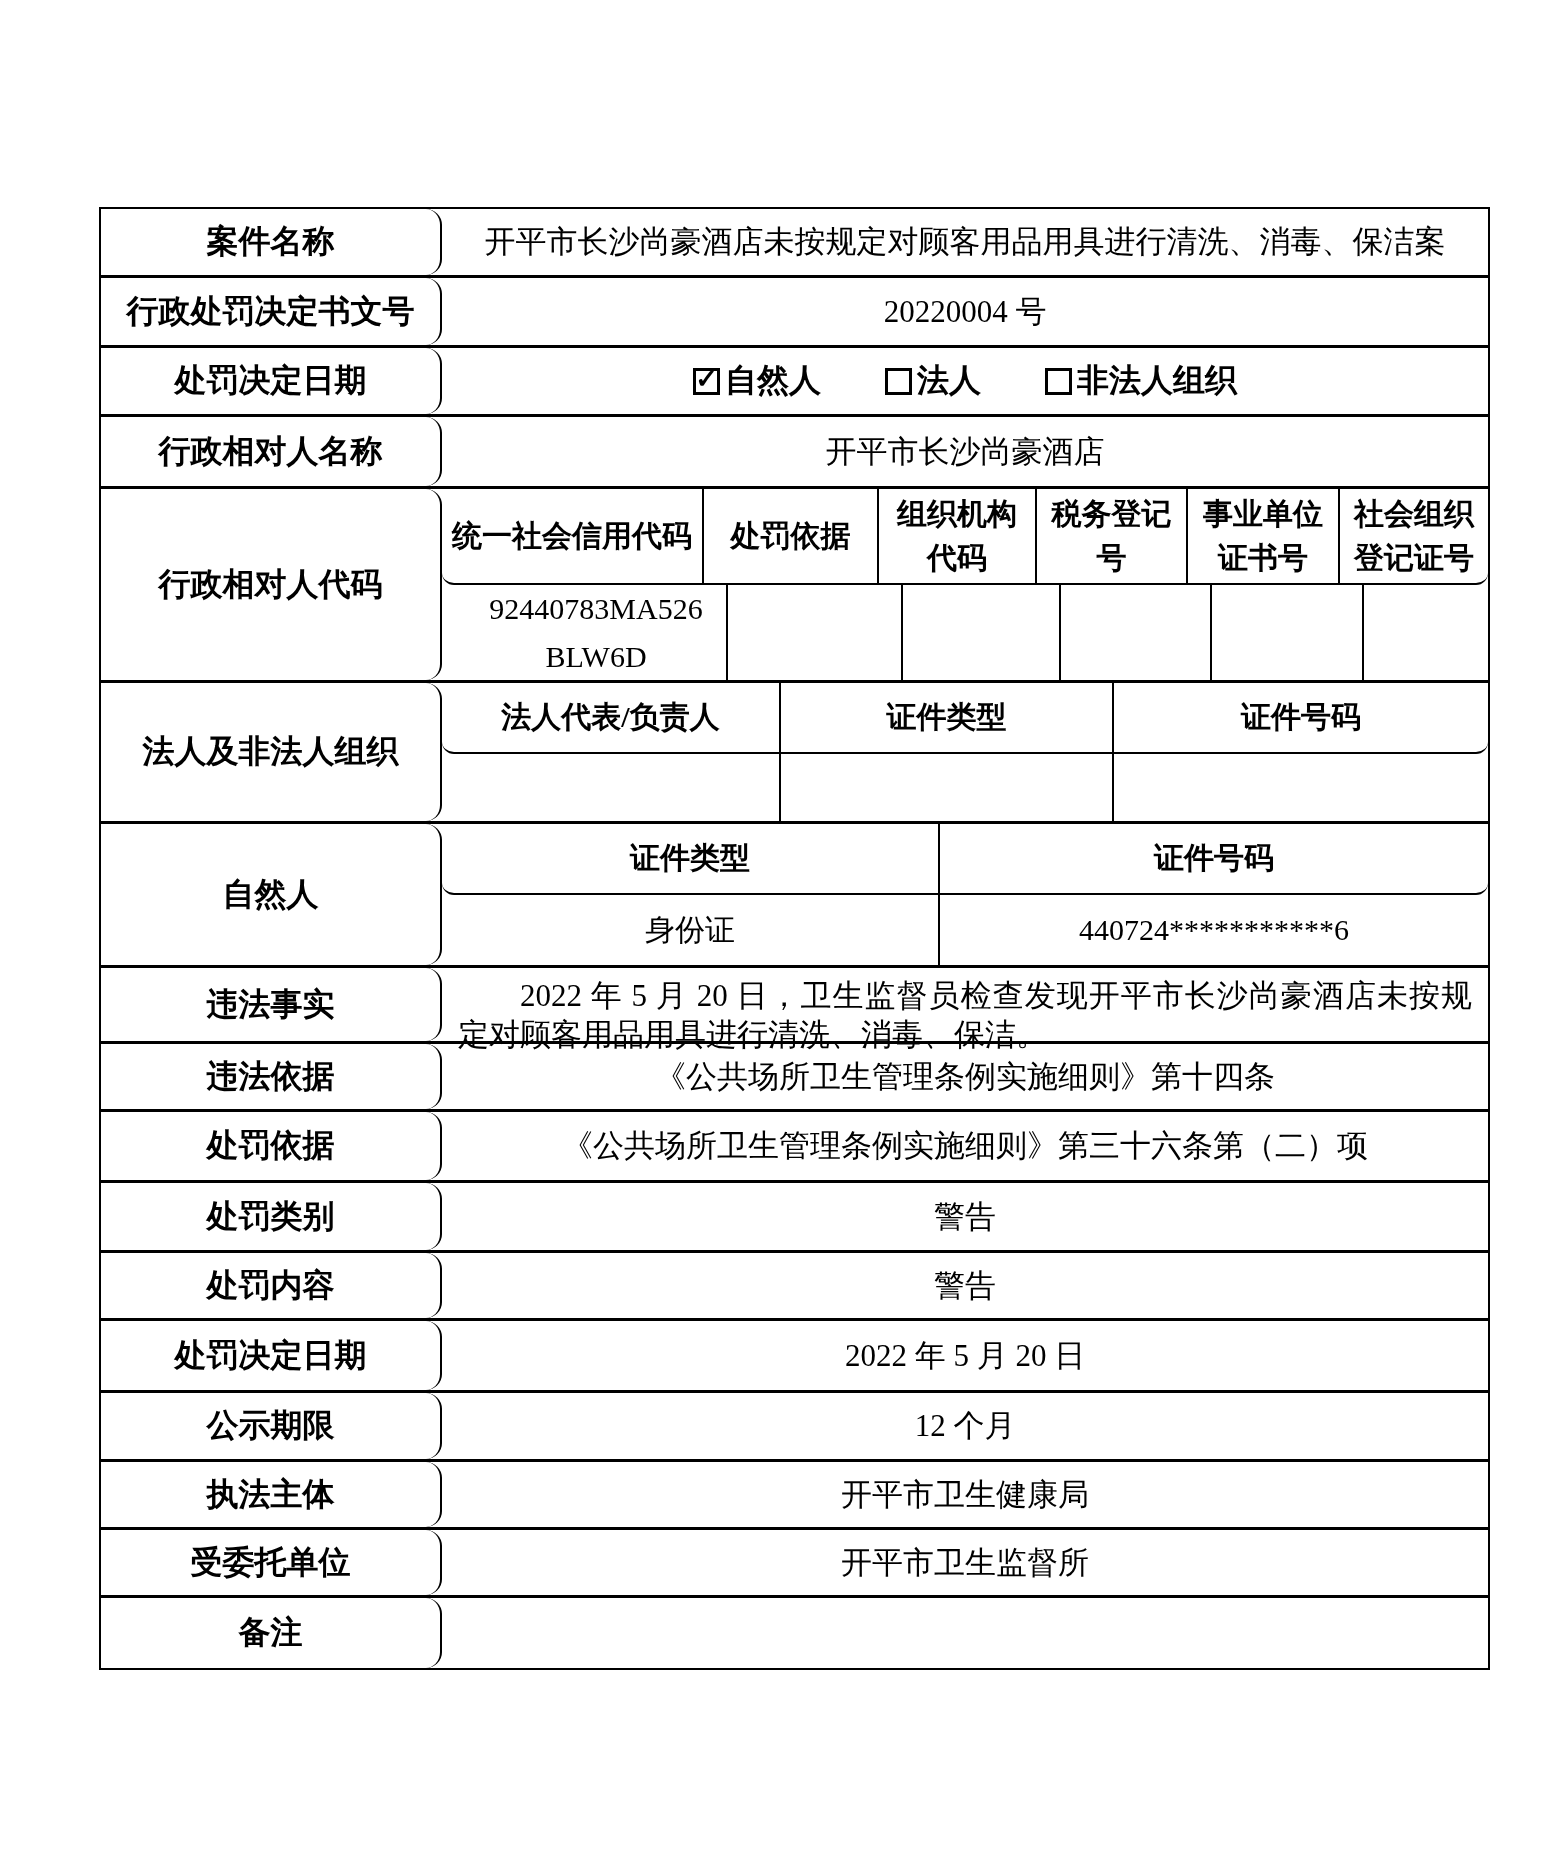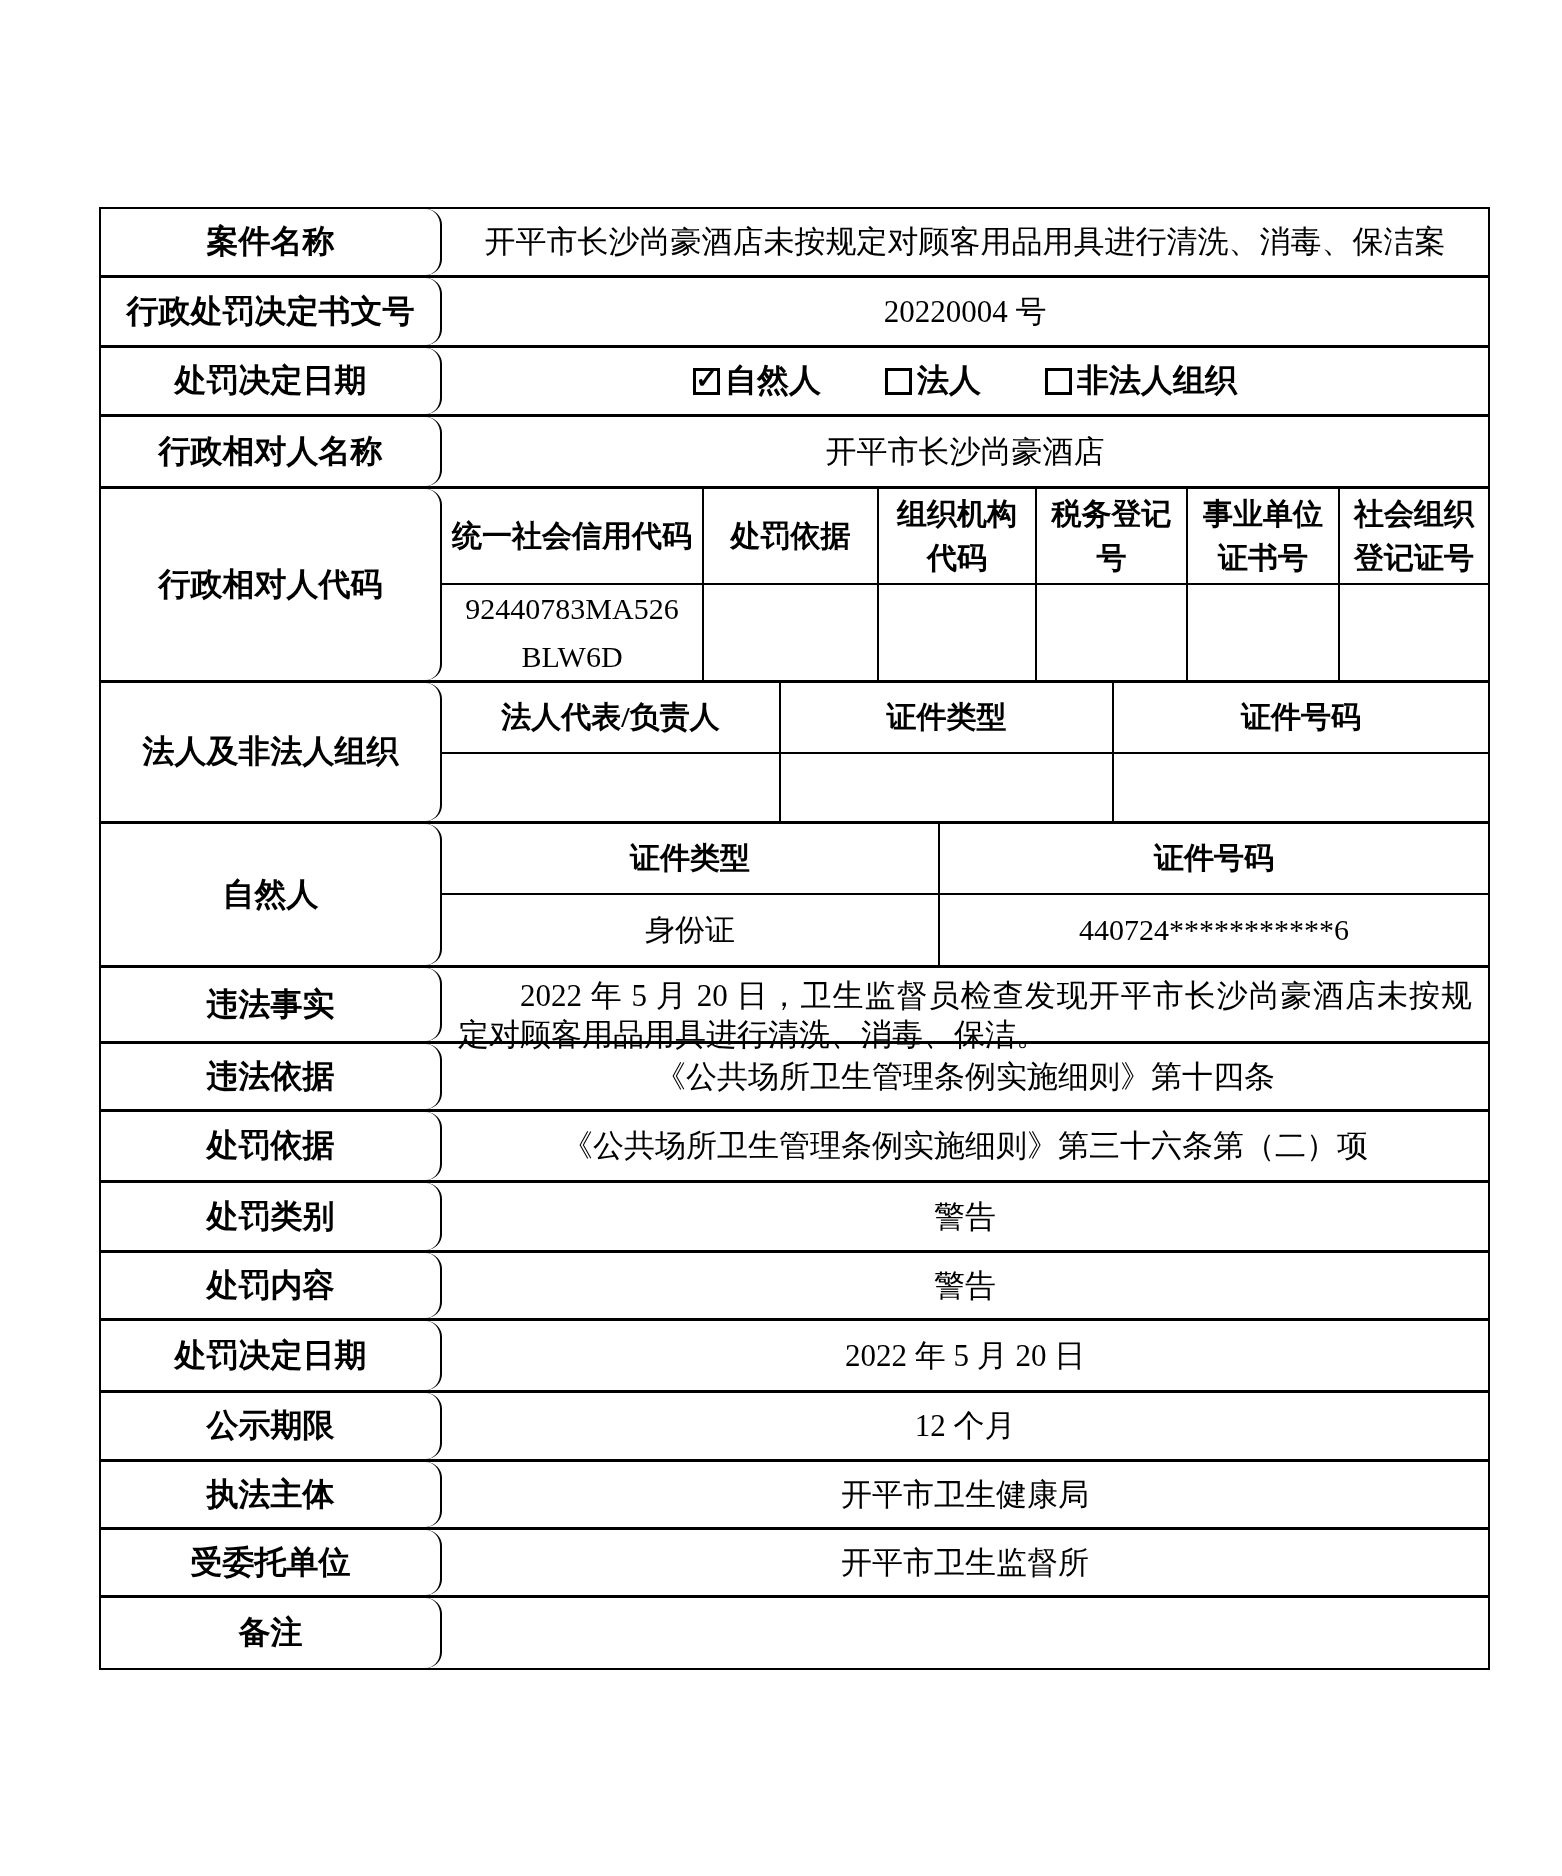--- a/index.html
+++ b/index.html
@@ -58,38 +58,40 @@
 
   
   .sub {
     flex: 1;
     display: flex;
     flex-direction: column;
   }
   .sub-row {
     display: flex;
     border-bottom: 2px solid #000;
+    border-radius: 12px;
   }
   .sub-row:last-child { border-bottom: none; }
   .cell {
     display: flex;
     align-items: center;
     justify-content: center;
     border-right: 2px solid #000;
     font-size: 30px;
     text-align: center;
     padding: 0 8px;
     line-height: 44px;
   }
   .cell:last-child { border-right: none; flex: 1; }
   .cell.head { font-weight: bold; }
   .cell.code {
     word-break: break-all;
     padding: 16px 20px;
     line-height: 48px;
+    margin-left: 24px;
   }
 
   
   .opts { gap: 64px; font-size: 32px; }
   .opt { display: inline-flex; align-items: center; white-space: nowrap; }
   .checkbox {
     width: 27px;
     height: 27px;
     border: 3px solid #000;
     display: inline-flex;

